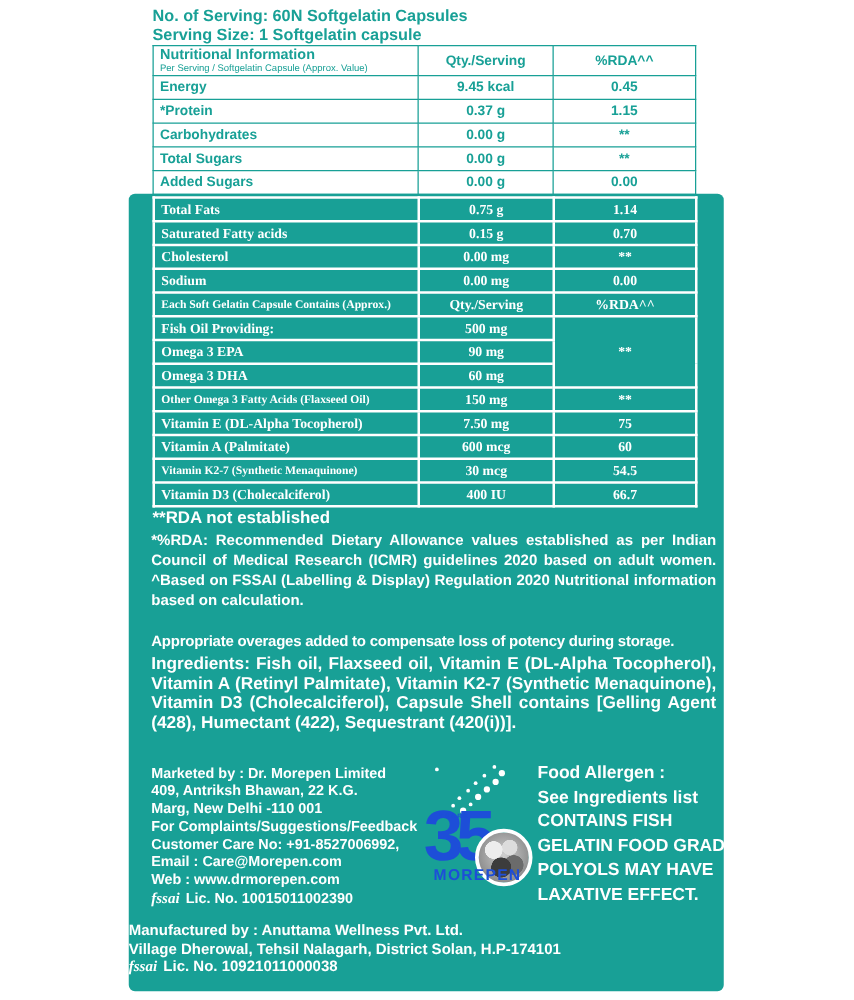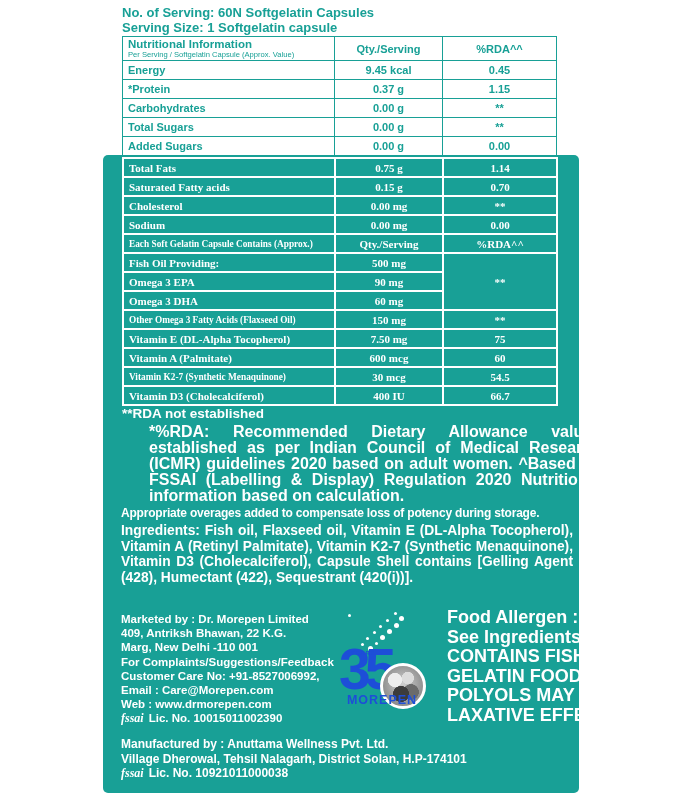--- a/index.html
+++ b/index.html
@@ -23,30 +23,30 @@
   .hdr-l1 { font-size:11.5px; line-height:12px; }
   .hdr-l2 { font-size:7.6px; line-height:9px; font-weight:normal; }
 
   .t-dark { top:157px; color:#fff; }
   .t-dark td { border:2px solid #fff; font-size:11px; height:19px;font-family:Liberation Serif, serif; }
   .t-dark td.small { font-size:9.3px; }
   .t-dark td.sec { font-size:9.3px; }
 
   .note { position:absolute; color:#fff; }
   .rda-note { left:122px; top:406px; font-size:13.5px;text-align:right; }
-  .rda-para { left:121px; top:424px; width:452px; font-size:16px; line-height:16px; text-align:justify;margin-left:28px; }
+  .rda-para { left:121px; top:424px; width:452px; font-size:12px; line-height:16px; text-align:justify; }
   .overages { left:121px; top:506px; font-size:12px; letter-spacing:-0.2px; }
   .ingredients { left:121px; top:523px; width:452px; font-size:13.8px; line-height:15.6px; text-align:justify; }
 
   .marketed { left:121px; top:612px; font-size:11.5px; line-height:14.2px; }
   .fssai-row { display:flex; align-items:baseline; gap:5px; }
   .fssai-word { font-family:"Liberation Serif", serif; font-style:italic; font-size:12px; }
 
-  .allergen { left:447px; top:608px; font-size:18px; line-height:19.6px; }
-  .manufactured { left:121px; top:737px; font-size:12px; line-height:14.6px; }
+  .allergen { left:430px; top:608px; font-size:14px; line-height:19.6px; }
+  .manufactured { left:103px; top:737px; font-size:12px; line-height:14.6px; }
 
   .logo { position:absolute; left:338px; top:611px; width:92px; height:112px; color:#1d4ed8; }
   .dots { position:absolute; top:3px; left:10px; width:3px; height:3px; background:#fff; border-radius:50%;
     box-shadow: 46px -2px 0 #fff, 52px 3px 0 1px #fff, 38px 5px 0 #fff, 47px 10px 0 1px #fff,
       31px 11px 0 #fff, 40px 16px 0 1px #fff, 25px 17px 0 #fff, 33px 22px 0 1px #fff,
       18px 23px 0 #fff, 27px 28px 0 #fff, 13px 29px 0 #fff, 21px 33px 0 1px #fff; }
   .big35 { position:absolute; left:1px; top:30px; font-size:57px; line-height:57px; letter-spacing:-6px; }
   .years { position:absolute; left:13px; top:39px; font-size:5px; letter-spacing:1.5px; }
   .photo-circle { position:absolute; left:42px; top:52px; width:46px; height:46px; border-radius:50%;
     border:3px solid #fff;

